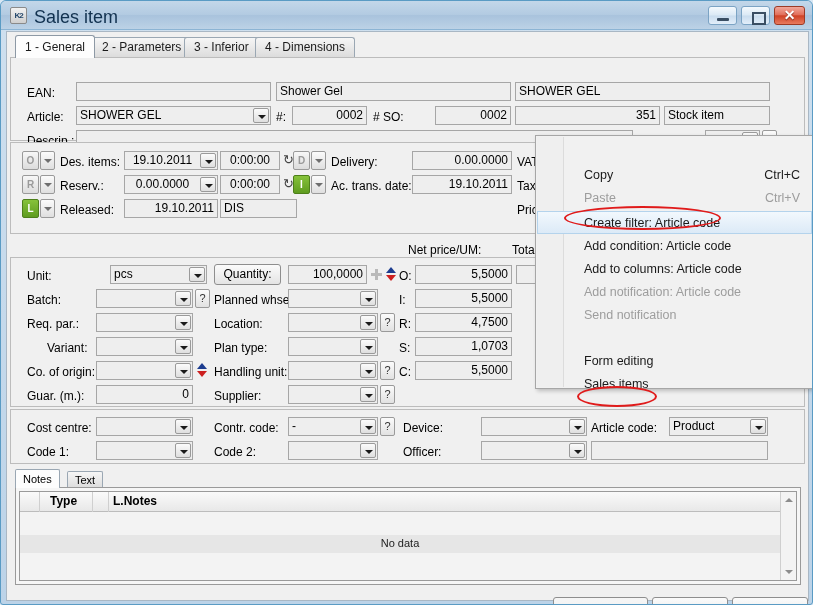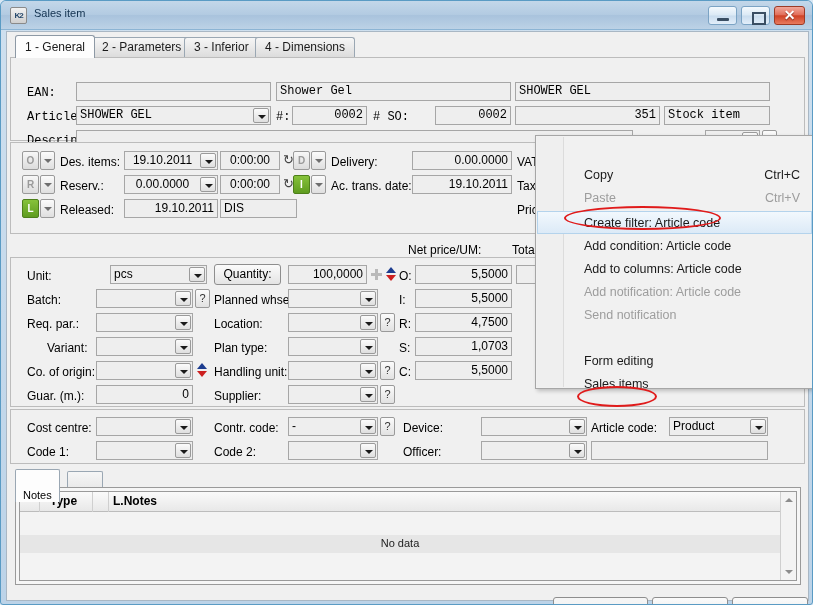--- a/index.html
+++ b/index.html
@@ -28,21 +28,21 @@
   }
   #app-icon {
     position: absolute; left: 9px; top: 6px; width: 17px; height: 17px;
     background: linear-gradient(to bottom,#f2f2f2,#cfcfcf);
     border: 1px solid #8a8a8a; border-radius: 2px;
     font-size: 8px; line-height: 15px; text-align: center;
     color: #24476b; font-weight: bold; letter-spacing: -1px;
   }
   #title-text {
     position: absolute; left: 33px; top: 6px;
-    font-size: 11px; color: #11314f;
+    font-size: 18px; color: #11314f;
   }
   .wbtn {
     position: absolute; top: 5px; width: 29px; height: 19px;
     border: 1px solid #7ba3c4; border-radius: 3px;
     background: linear-gradient(to bottom,#f4f9fd 0%,#dbe9f5 48%,#c9dcee 52%,#e2eefa 100%);
     color: #244a6b;
   }
   .wbtn .gl { position:absolute; left:0; right:0; top:0; bottom:0; }
   #btn-min { left: 707px; }
   #btn-max { left: 740px; }
@@ -164,21 +164,21 @@
   .pbtn {
     position: absolute; height: 21px;
     background: linear-gradient(to bottom,#fbfbfb,#e4e4e4);
     border: 1px solid #8e8e8e; border-radius: 3px;
     font-size: 12px; line-height: 19px; text-align: center; color: #000;
   }
   .pbtn.disabled { color: #a0a0a0; background: linear-gradient(to bottom,#f6f6f6,#ededed); }
   
   #notes-tabs { position:absolute; left:8px; top:437px; height:18px; }
   .ntab {
-    position:absolute; top:2px; height:17px; padding:16px 7px; line-height:16px;
+    position:absolute; top:2px; height:17px; padding:0 7px; line-height:16px;
     border:1px solid #9aa7b3; border-bottom:none; border-radius:2px 2px 0 0;
     background: linear-gradient(to bottom,#f6f6f6,#dcdcdc); font-size:11px;
   }
   .ntab.active { top:0; height:19px; line-height:18px; background:#fdfdfd; z-index:2; }
   #grid-outer {
     position:absolute; left:8px; top:455px; width:786px; height:98px;
     background:#f6f6f6; border:1px solid #9a9a9a;
   }
   #grid-inner {
     position:absolute; left:3px; top:3px; width:778px; height:90px;
@@ -261,21 +261,21 @@
   <div id="client">
 
     <div id="tabstrip">
       <div class="tab active" style="left:0;">1 - General</div>
       <div class="tab" style="left:77px;">2 - Parameters</div>
       <div class="tab" style="left:169px;">3 - Inferior</div>
       <div class="tab" style="left:240px;">4 - Dimensions</div>
     </div>
     <div id="tab-underline"></div>
 
-    <div class="panel" style="left:3px; top:25px; width:795px; height:84px;font-family:Liberation Mono, monospace;">
+    <div class="panel" style="left:3px; top:25px; width:795px; height:84px;">
       <div class="lbl" style="left:16px; top:28px;">EAN:</div>
       <div class="fld" style="left:65px; top:24px; width:195px;"></div>
       <div class="fld" style="left:265px; top:24px; width:235px;">Shower Gel</div>
       <div class="fld" style="left:504px; top:24px; width:255px;">SHOWER GEL</div>
 
       <div class="lbl" style="left:16px; top:52px;">Article:</div>
       <div class="combo" style="left:65px; top:48px; width:195px;">
         <span class="cv">SHOWER GEL</span>
         <span class="arrow"></span>
       </div>

